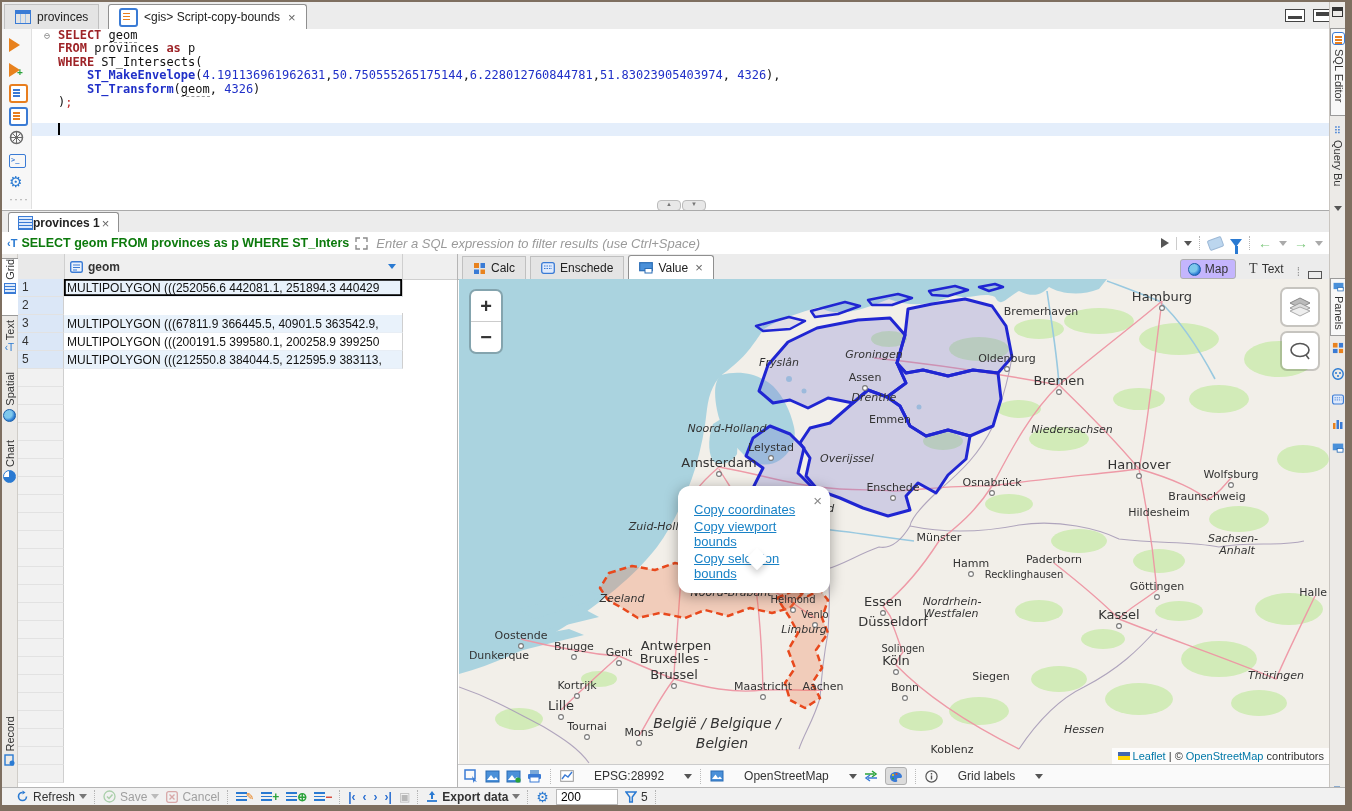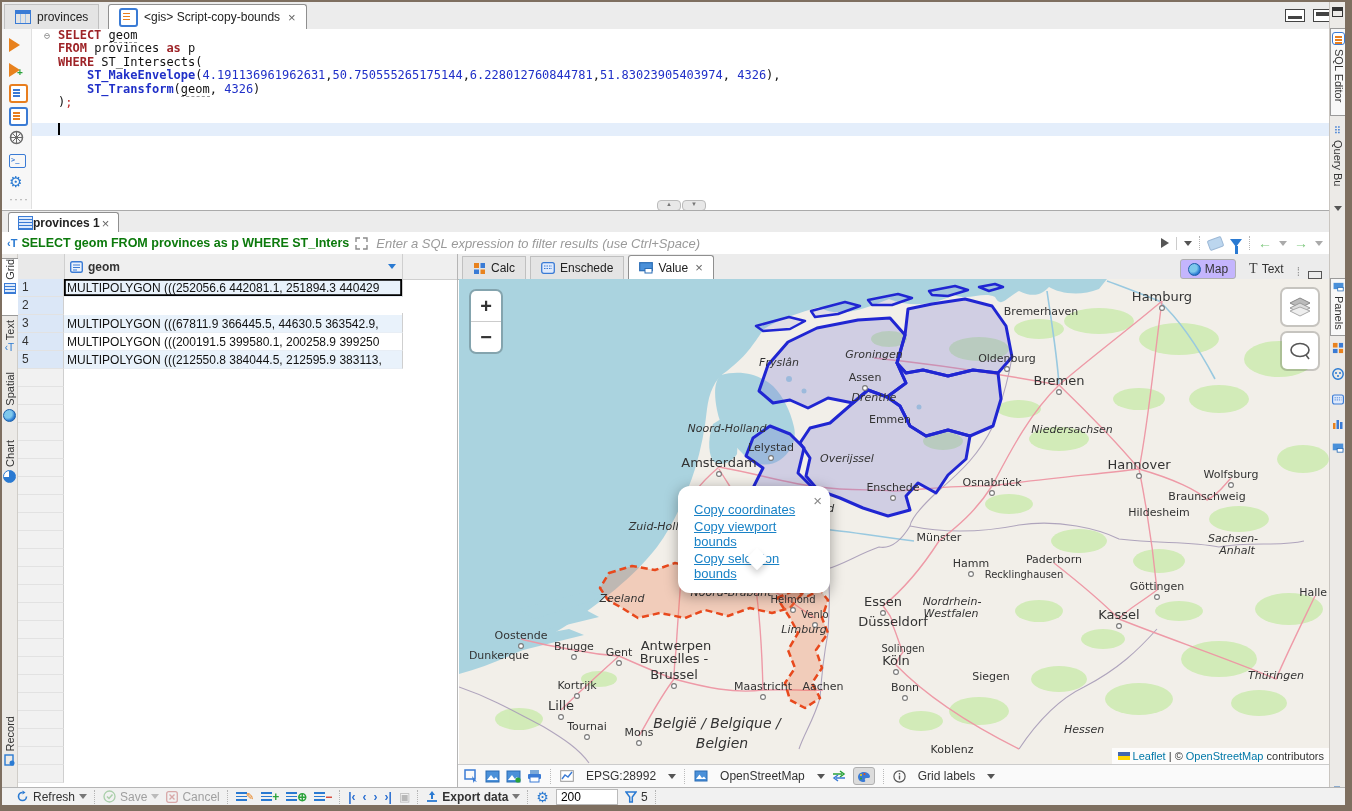--- a/index.html
+++ b/index.html
@@ -114,21 +114,21 @@
   #popup{position:absolute;left:219px;top:207px;width:152px;background:#fff;border-radius:12px;box-shadow:0 3px 14px rgba(0,0,0,0.35);padding:14px 12px 10px 16px;box-sizing:border-box;}
   #popup a{display:block;color:#1982c6;font-size:13px;margin:2px 0;text-decoration:underline;}
   #popup .pclose{position:absolute;top:4px;right:8px;color:#888;font-size:15px;text-decoration:none;}
   #ptail{position:absolute;left:290px;top:272px;width:16px;height:16px;background:#fff;transform:rotate(45deg);box-shadow:3px 3px 6px rgba(0,0,0,0.18);}
   #attrib{position:absolute;right:0;bottom:0;background:rgba(255,255,255,0.8);padding:2px 6px;font-size:11px;color:#333;}
   #attrib a{color:#0078a8;text-decoration:none;}
   .uaflag{display:inline-block;width:12px;height:8px;background:linear-gradient(#4166b0 0 50%,#ffd500 50% 100%);vertical-align:baseline;}
 
   
   #maptools{position:absolute;left:0;bottom:0;width:100%;height:23px;background:#fafafa;border-top:1px solid #ccc;display:flex;align-items:center;gap:6px;padding-left:6px;box-sizing:border-box;font-size:12px;color:#333;}
-  .mt-btn{display:flex;align-items:center;gap:12px;}
+  .mt-btn{display:flex;align-items:center;gap:20px;}
   .mt-sep{width:1px;height:15px;border-left:1px dotted #bbb;margin:0 2px;}
   .pressed-sq{background:#dcdcdc;border:1px solid #b0b0b0;border-radius:3px;padding:1px 3px;}
 
   
   #rrail{position:absolute;right:0;top:0;width:15px;height:100%;background:#eceae7;border-left:1px solid #c9c5c0;}
   .vtab-r{position:absolute;left:0;width:15px;display:flex;flex-direction:column;align-items:center;gap:4px;}
   .vtab-r.activetab{background:#f8f8f8;border:1px solid #9a9a9a;border-right:none;width:15px;}
   .rico{margin:0 auto;}
 
   
@@ -252,21 +252,21 @@
       <span>geom</span>
       <span style="flex:1;"></span>
       <span class="caretdn blue"></span>
     </div>
     <div id="gbody">
         <div class="rownum" style="top: 25px;">1</div>
         <div class="gcell odd sel" style="top: 25px;">MULTIPOLYGON (((252056.6 442081.1, 251894.3 440429</div>
         <div class="rownum" style="top: 43px;">2</div>
         <div class="gcell" style="top: 59px; font-style: italic;">MULTIPOLYGON (((138663.4 438326.2, 138578 438208.4</div>
         <div class="rownum" style="top: 61px;">3</div>
-        <div class="gcell odd" style="top: 61px;">MULTIPOLYGON (((67811.9 366445.5, 44630.5 363542.9,</div>
+        <div class="gcell odd" style="top: 61px;">MULTIPOLYGON (((67811.9 366445.5, 40901.5 363542.9,</div>
         <div class="rownum" style="top: 79px;">4</div>
         <div class="gcell" style="top: 79px;">MULTIPOLYGON (((200191.5 399580.1, 200258.9 399250</div>
         <div class="rownum" style="top: 97px;">5</div>
         <div class="gcell odd" style="top: 97px;">MULTIPOLYGON (((212550.8 384044.5, 212595.9 383113,</div>
         <div class="rownum empty" style="top: 115px;"></div>
         <div class="rownum empty" style="top: 133px;"></div>
         <div class="rownum empty" style="top: 151px;"></div>
         <div class="rownum empty" style="top: 169px;"></div>
         <div class="rownum empty" style="top: 187px;"></div>
         <div class="rownum empty" style="top: 205px;"></div>

